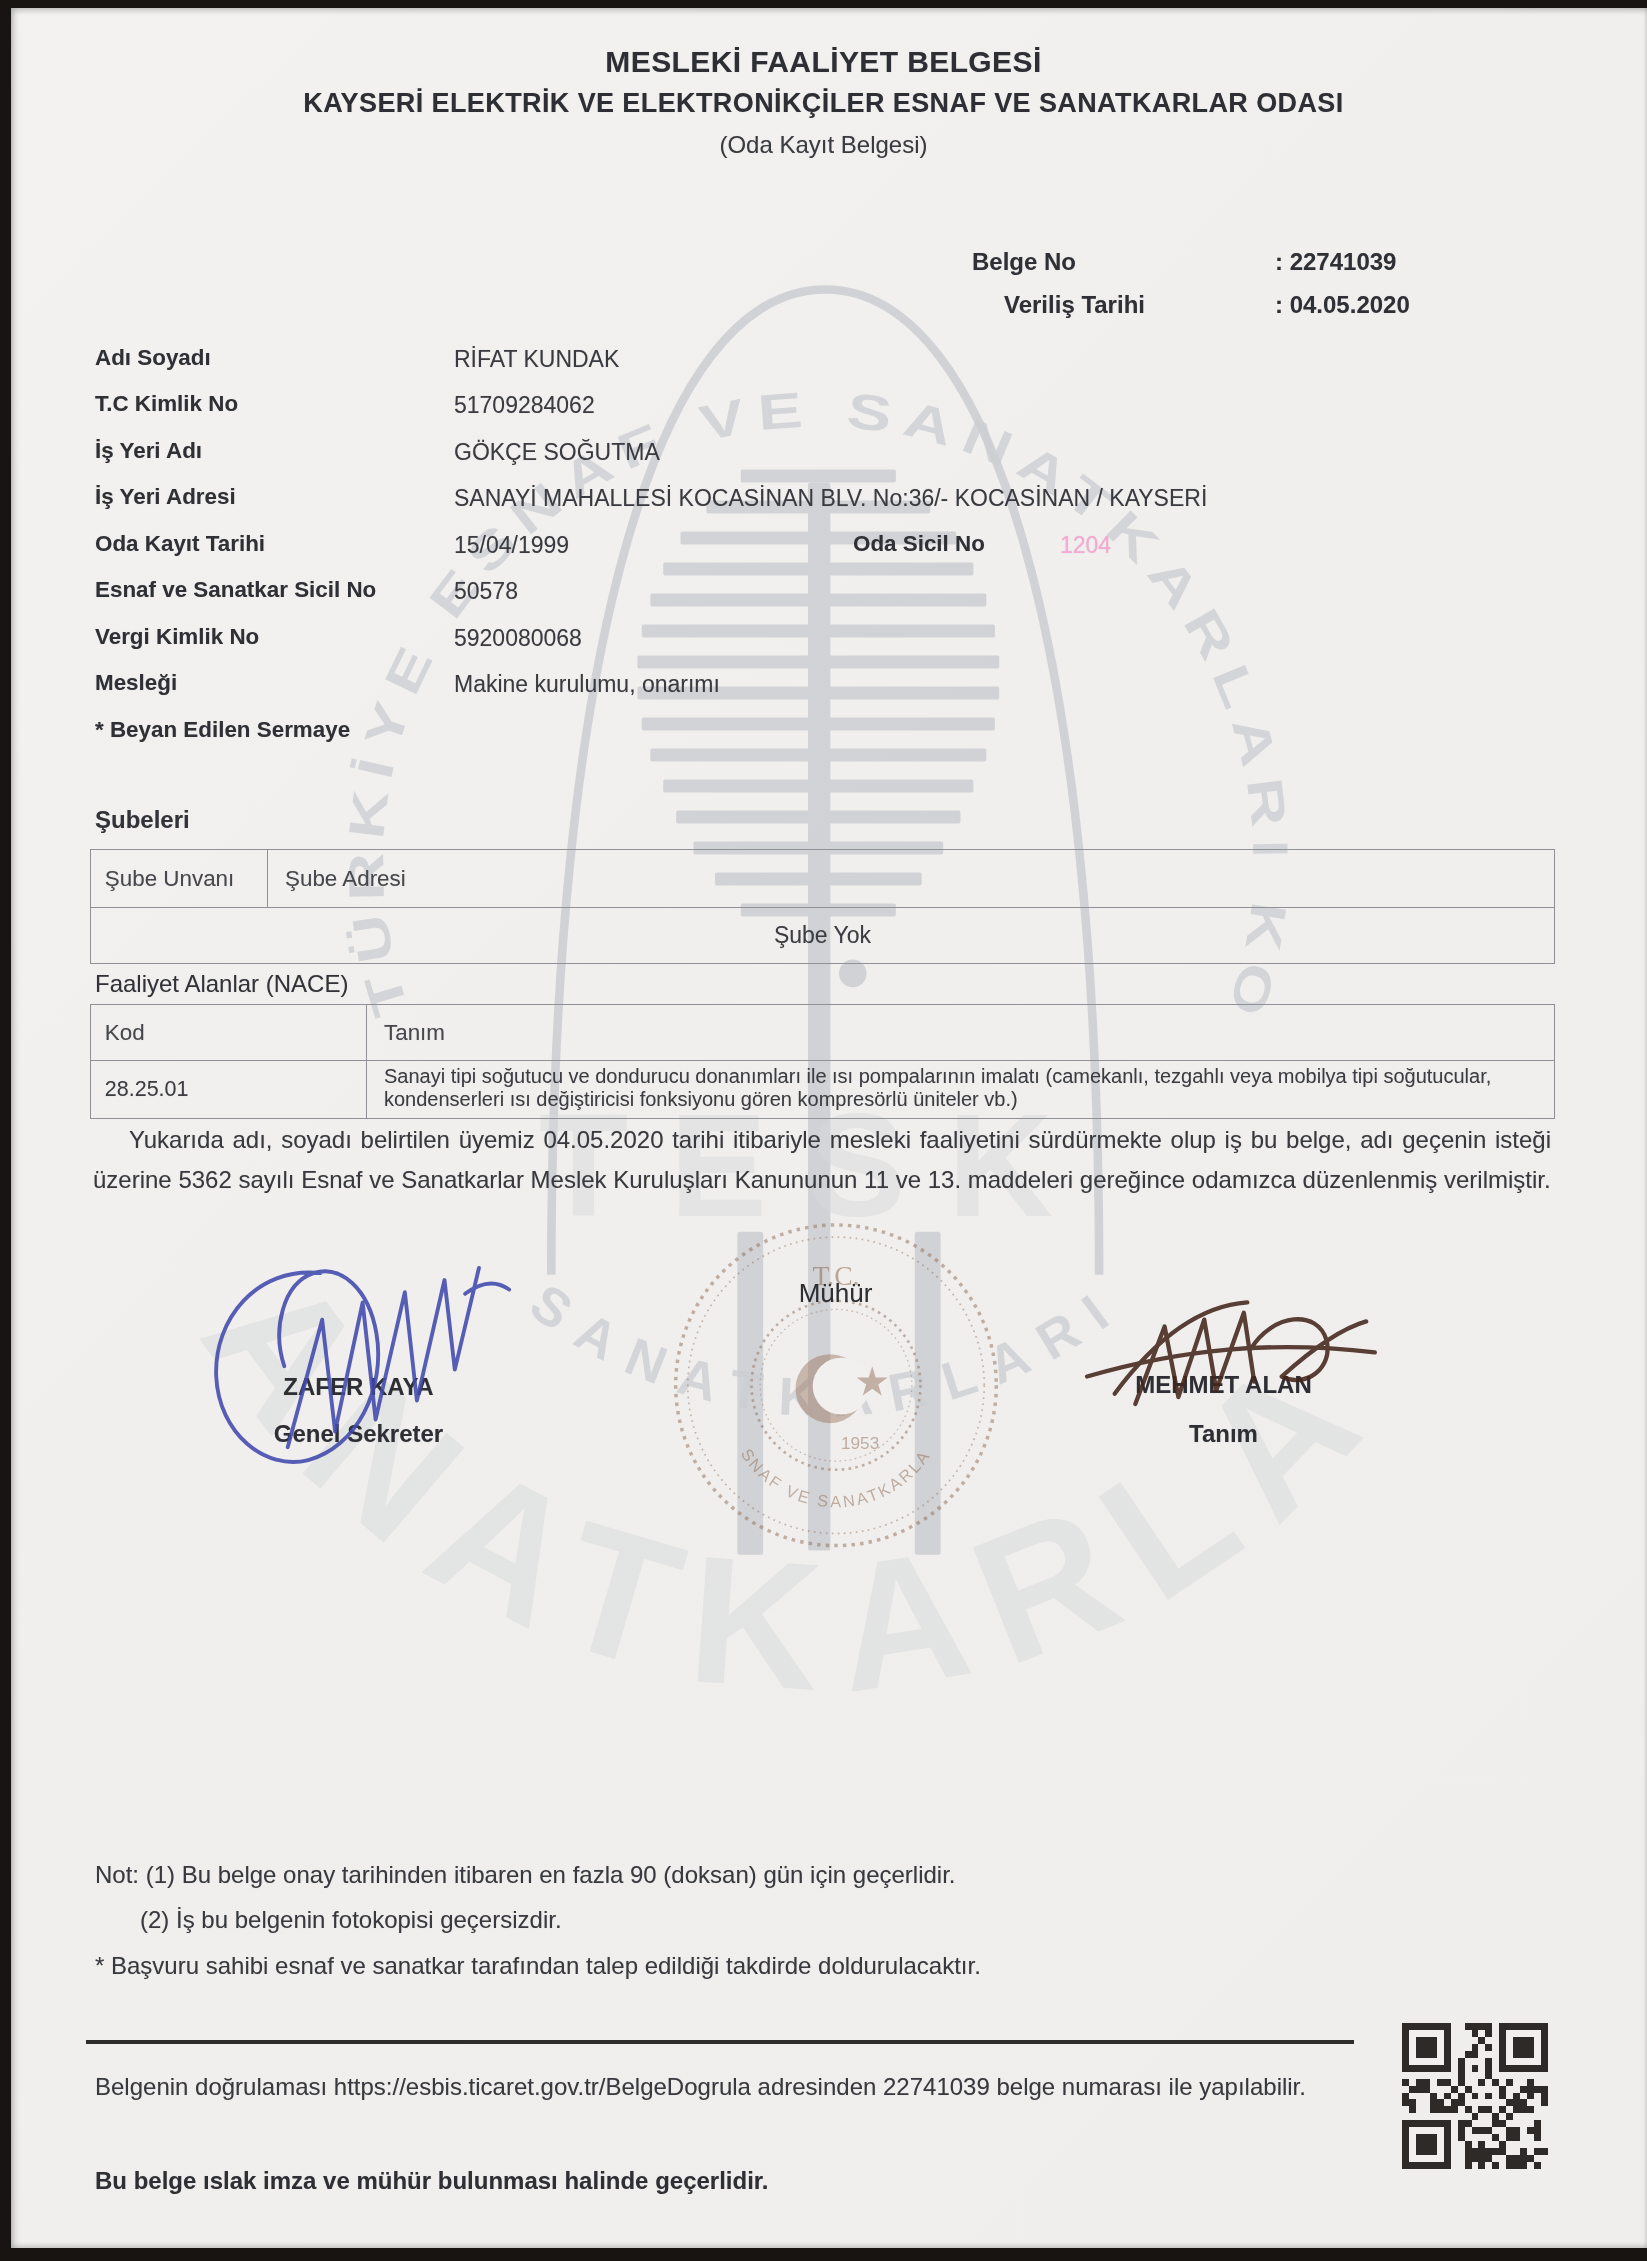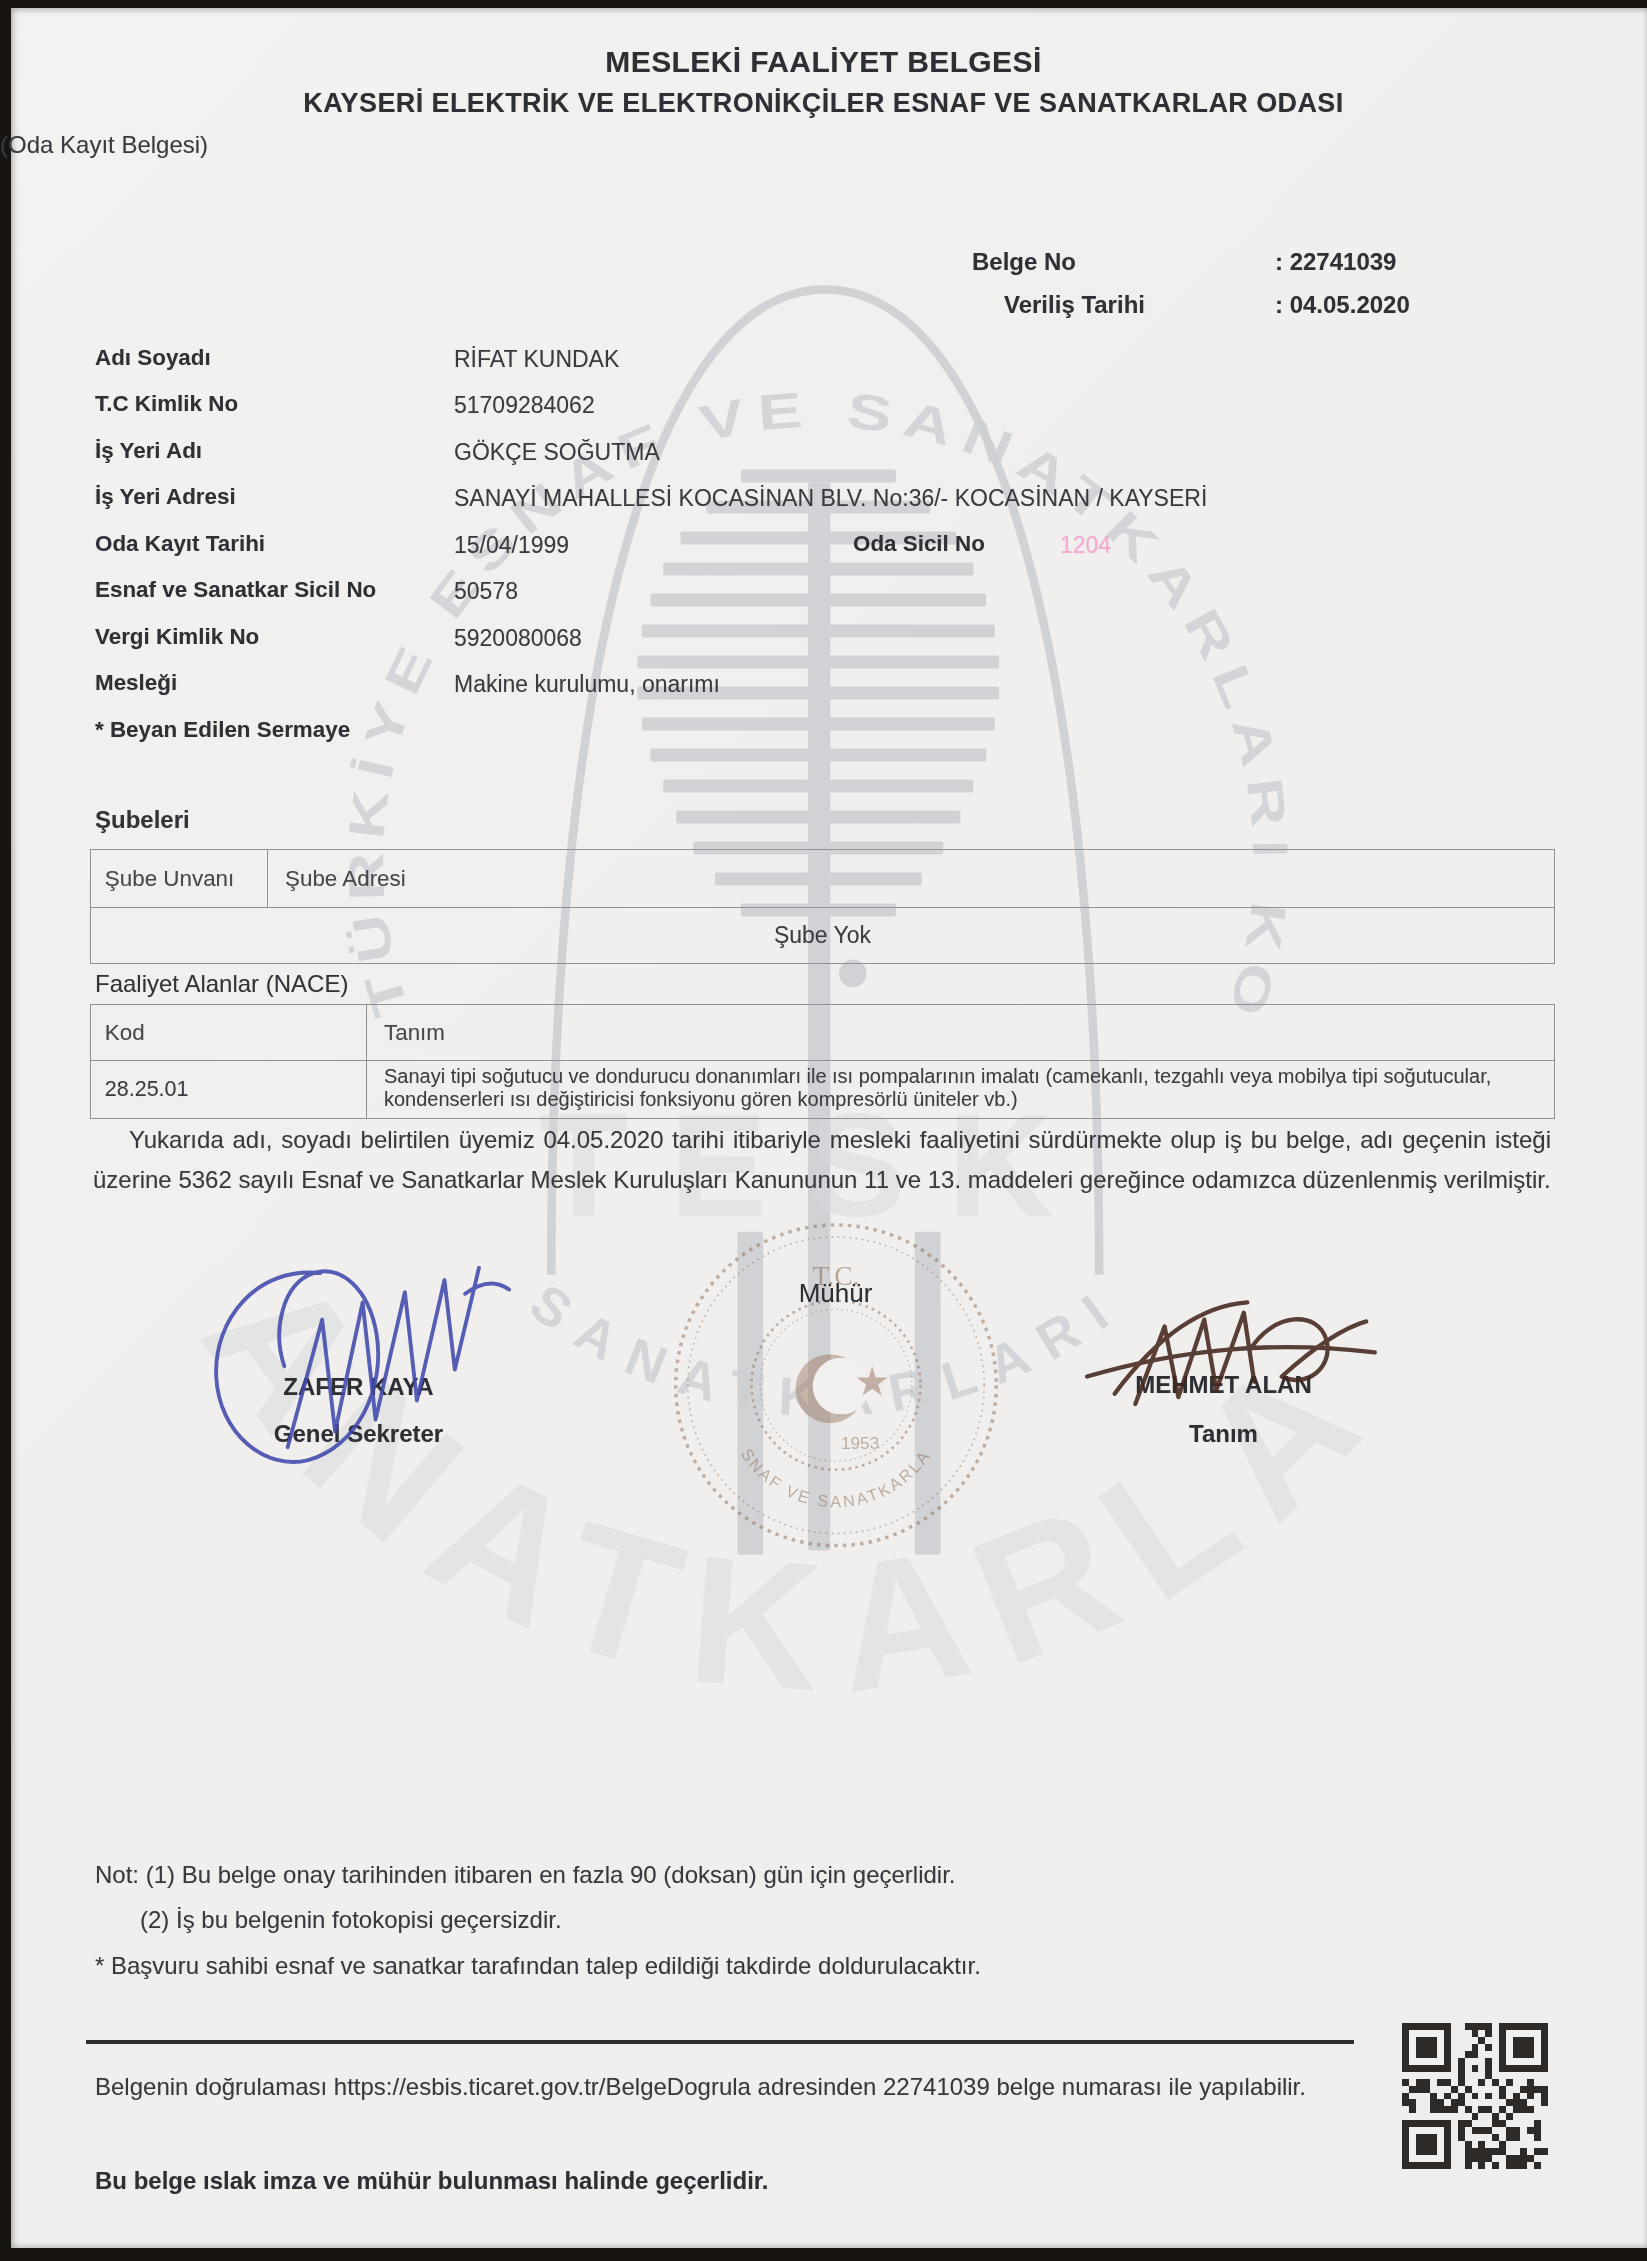--- a/index.html
+++ b/index.html
@@ -14,21 +14,21 @@
     background:linear-gradient(135deg,#f3f2f0 0%,#f0efed 45%,#efeeec 100%);
     box-shadow:inset 3.4px 0 6.9px rgba(0,0,0,.16), inset 0 3.4px 5.2px rgba(0,0,0,.12), inset 0 -2.6px 4.3px rgba(0,0,0,.10);
   }
   .layer{position:absolute;inset:0;}
   .abs{position:absolute;}
   .b{font-weight:bold;}
   .content{text-shadow:0 0 0.9px rgba(80,80,85,.25);}
   
   .doc-title{left:0;right:0;top:45px;text-align:center;font-size:30px;font-weight:bold;color:#2e2f34;letter-spacing:0.4px;}
   .doc-subtitle{left:0;right:0;top:88px;text-align:center;font-size:27px;font-weight:bold;color:#2e2f34;letter-spacing:0.4px;}
-  .doc-type{left:0;right:0;top:131px;text-align:left;font-size:24px;color:#3a3b40;}
+  .doc-type{left:0;right:0;top:131px;text-align:center;font-size:24px;color:#3a3b40;}
   
   .meta-label{font-size:24px;font-weight:bold;color:#2f3035;}
   .meta-value{font-size:24px;font-weight:bold;color:#2f3035;}
   
   .frow{position:absolute;left:95px;width:1466px;height:47px;}
   .frow .lab{position:absolute;left:0;top:1.7px;font-size:22.4px;font-weight:bold;color:#2f3035;}
   .frow .val{position:absolute;left:359px;top:2.6px;font-size:23px;color:#3a3b40;}
   .frow .lab2{position:absolute;left:758px;top:1.7px;font-size:22.4px;font-weight:bold;color:#2f3035;}
   .frow .val2{position:absolute;left:965px;top:2.6px;font-size:23px;color:#f9a8d4;}
   .section-label{font-size:24px;color:#323338;}

